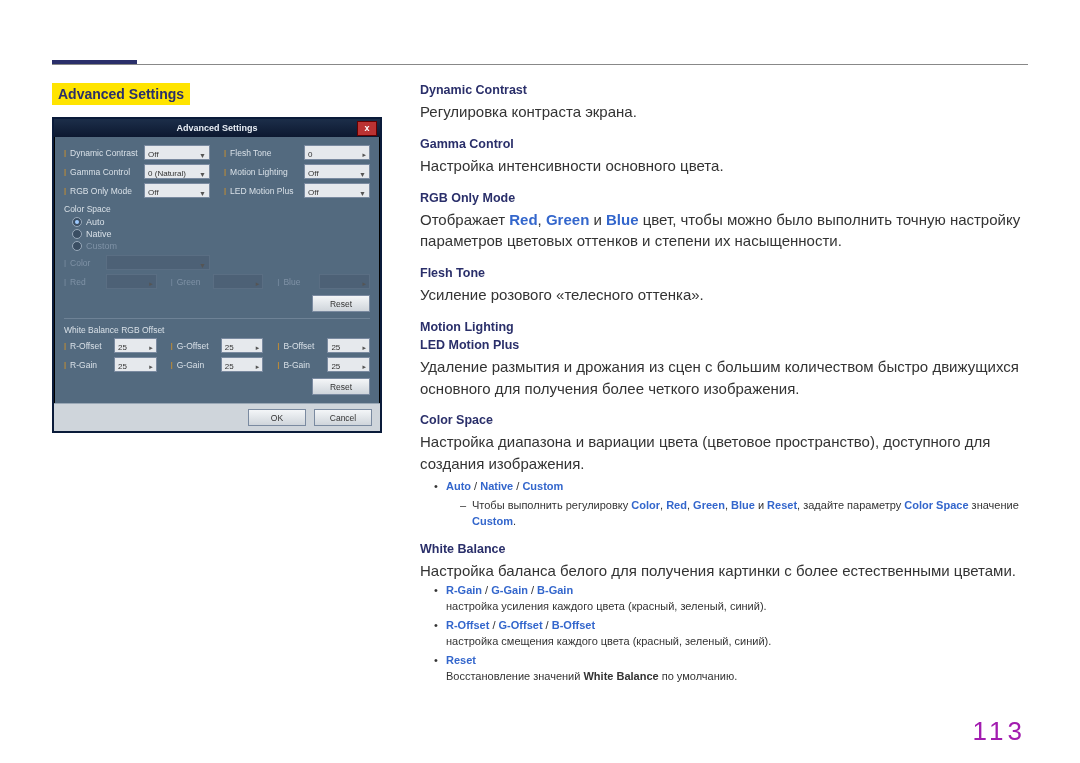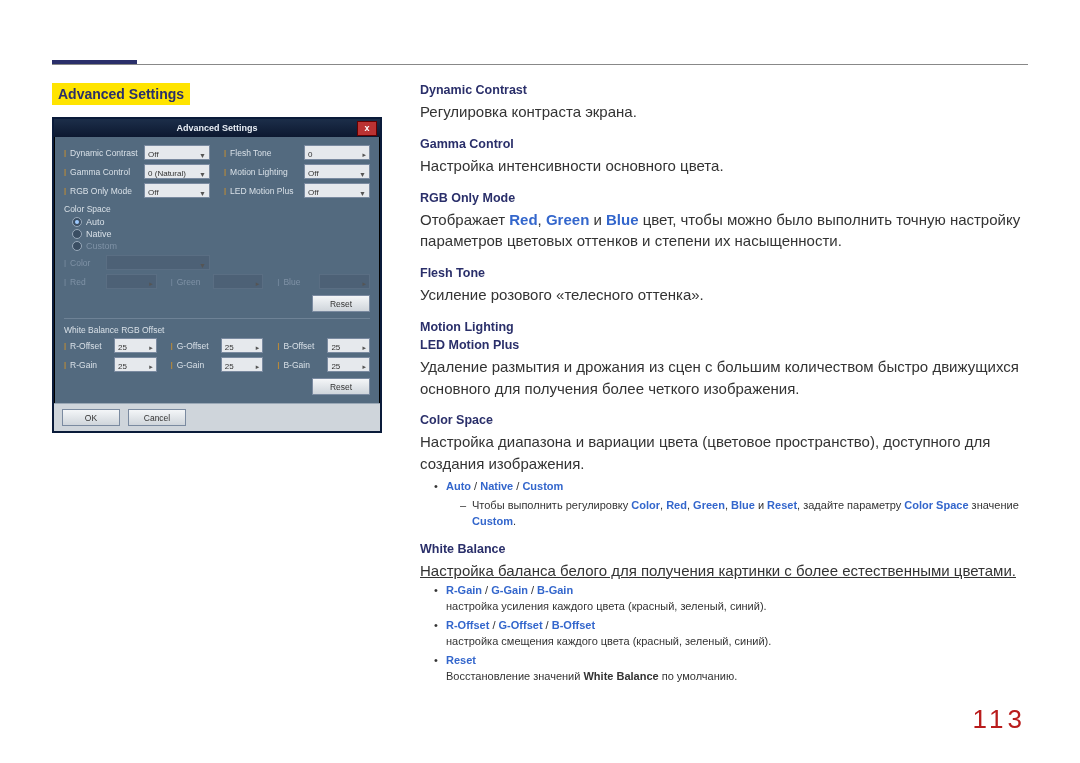--- a/index.html
+++ b/index.html
@@ -102,21 +102,21 @@
     background: linear-gradient(#f4f6f8,#cfd5db);
     border:1px solid #7a8aa0;
     color:#333; font-size:8.5px;
     display:flex; align-items:center; justify-content:center;
     padding: 0 6px;
   }
   .sep { border-top:1px solid #6e8296; margin:6px 0; }
   .footer-bar {
     background:#cfd5db;
     padding:5px 8px;
-    display:flex; gap:8px;
+    display:flex; justify-content:flex-end; gap:8px;
     border-top:1px solid #9aa8b6;
   }
 
   
   .item h3 {
     font-size: 12.5px;
     font-weight: bold;
     color: #2a2f6a;
     margin: 0 0 4px 0;
   }
@@ -132,23 +132,23 @@
   ul.bullets { list-style: none; padding: 0; margin: 2px 0 12px 14px; }
   ul.bullets > li { position: relative; padding-left: 12px; margin-bottom: 3px; line-height:1.45;}
   ul.bullets > li::before { content:"•"; position:absolute; left:0; top:0; color:#333;}
   ul.sub { list-style:none; padding:0; margin:3px 0 0 14px;}
   ul.sub > li { position:relative; padding-left:12px; margin-bottom:3px; line-height:1.45;}
   ul.sub > li::before { content:"–"; position:absolute; left:0; top:0; color:#333;}
 
   .page-number {
     position: absolute;
     right: 54px;
-    bottom: 28px;
+    bottom: 16px;
     font-size: 26px;
-    color: #b91c1c;
+    color: #a21caf;
     letter-spacing: 4px;
     font-weight: 300;
   }
 </style>
 </head>
 <body>
 
 <div class="page">
   <div class="top-rule"></div>
   <div class="full-rule"></div>
@@ -370,21 +370,21 @@
             <ul class="sub">
               <li>
                 <span>Чтобы выполнить регулировку </span><span class="blue">Color</span><span>, </span><span class="blue">Red</span><span>, </span><span class="blue">Green</span><span>, </span><span class="blue">Blue</span><span> и </span><span class="blue">Reset</span><span>, задайте параметру </span><span class="blue">Color Space</span><span> значение </span><span class="blue">Custom</span><span>.</span>
               </li>
             </ul>
           </li>
         </ul>
       </div>
       <div class="item">
         <h3>White Balance</h3>
-        <p style="margin-bottom:0;text-decoration:underline;">Настройка баланса белого для получения картинки с более естественными цветами.</p>
+        <p style="margin-bottom:0;">Настройка баланса белого для получения картинки с более естественными цветами.</p>
         <ul class="bullets">
           <li>
             <span class="blue">R-Gain</span><span> / </span><span class="blue">G-Gain</span><span> / </span><span class="blue">B-Gain</span><br>
             <span>настройка усиления каждого цвета (красный, зеленый, синий).</span>
           </li>
           <li>
             <span class="blue">R-Offset</span><span> / </span><span class="blue">G-Offset</span><span> / </span><span class="blue">B-Offset</span><br>
             <span>настройка смещения каждого цвета (красный, зеленый, синий).</span>
           </li>
           <li>

